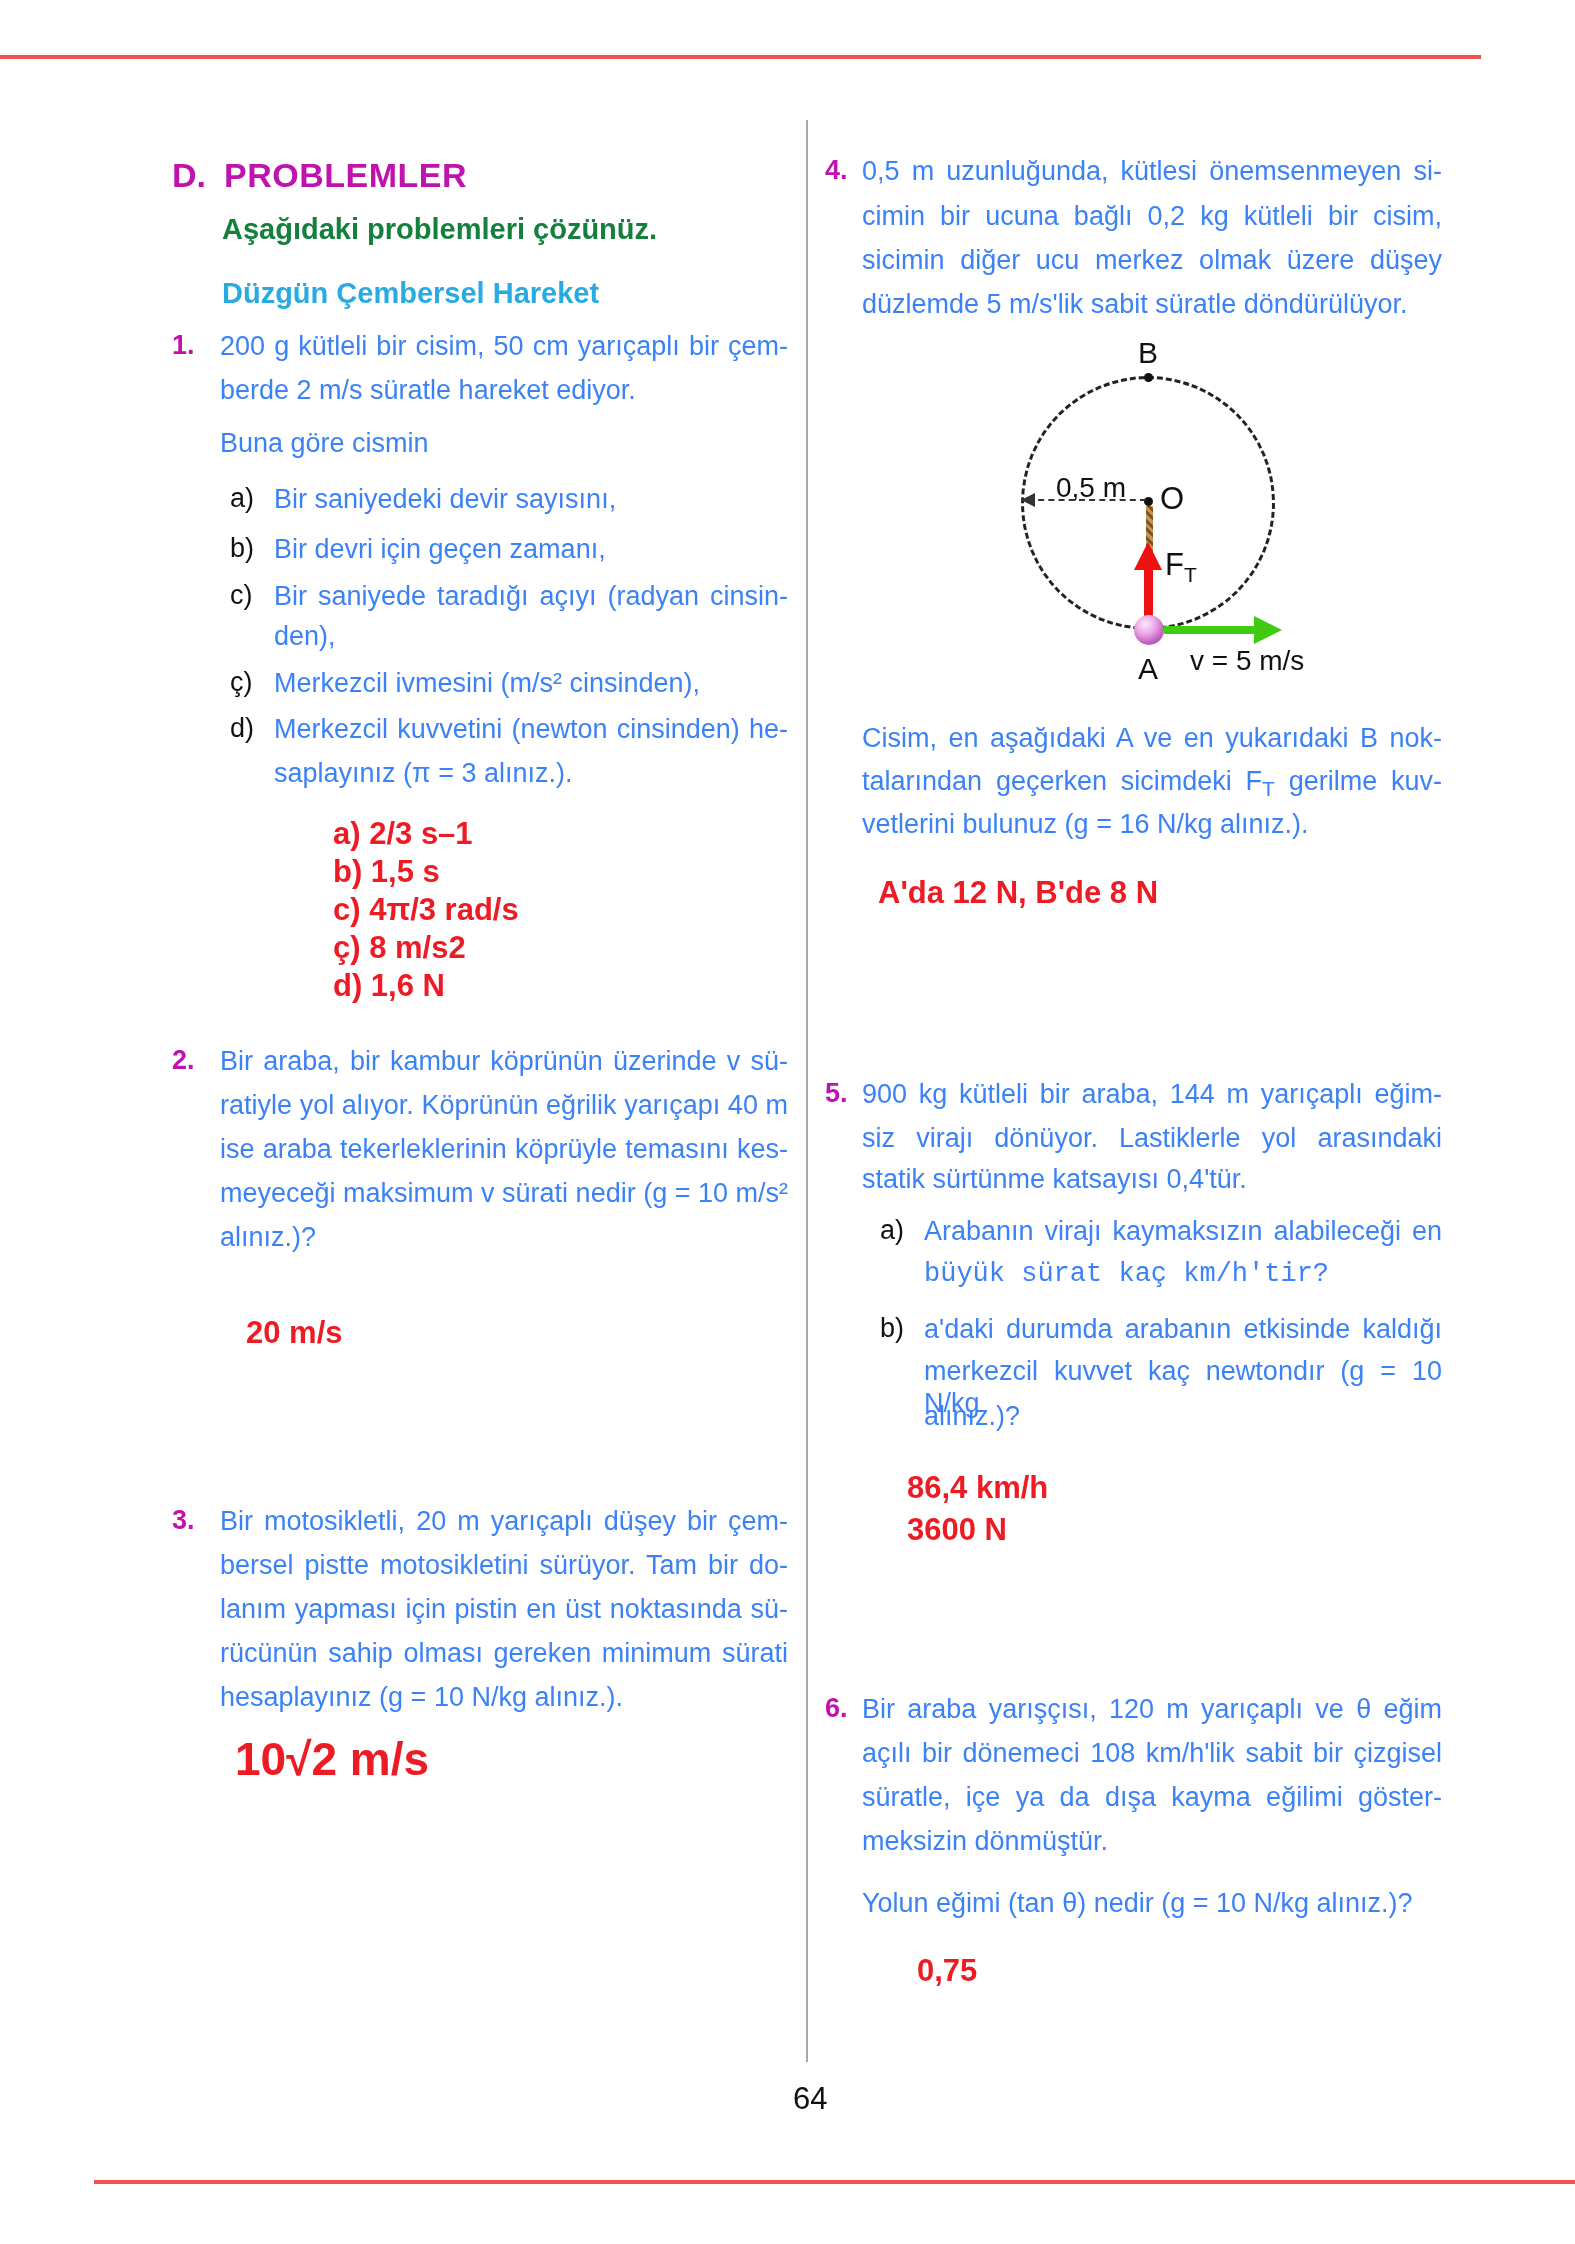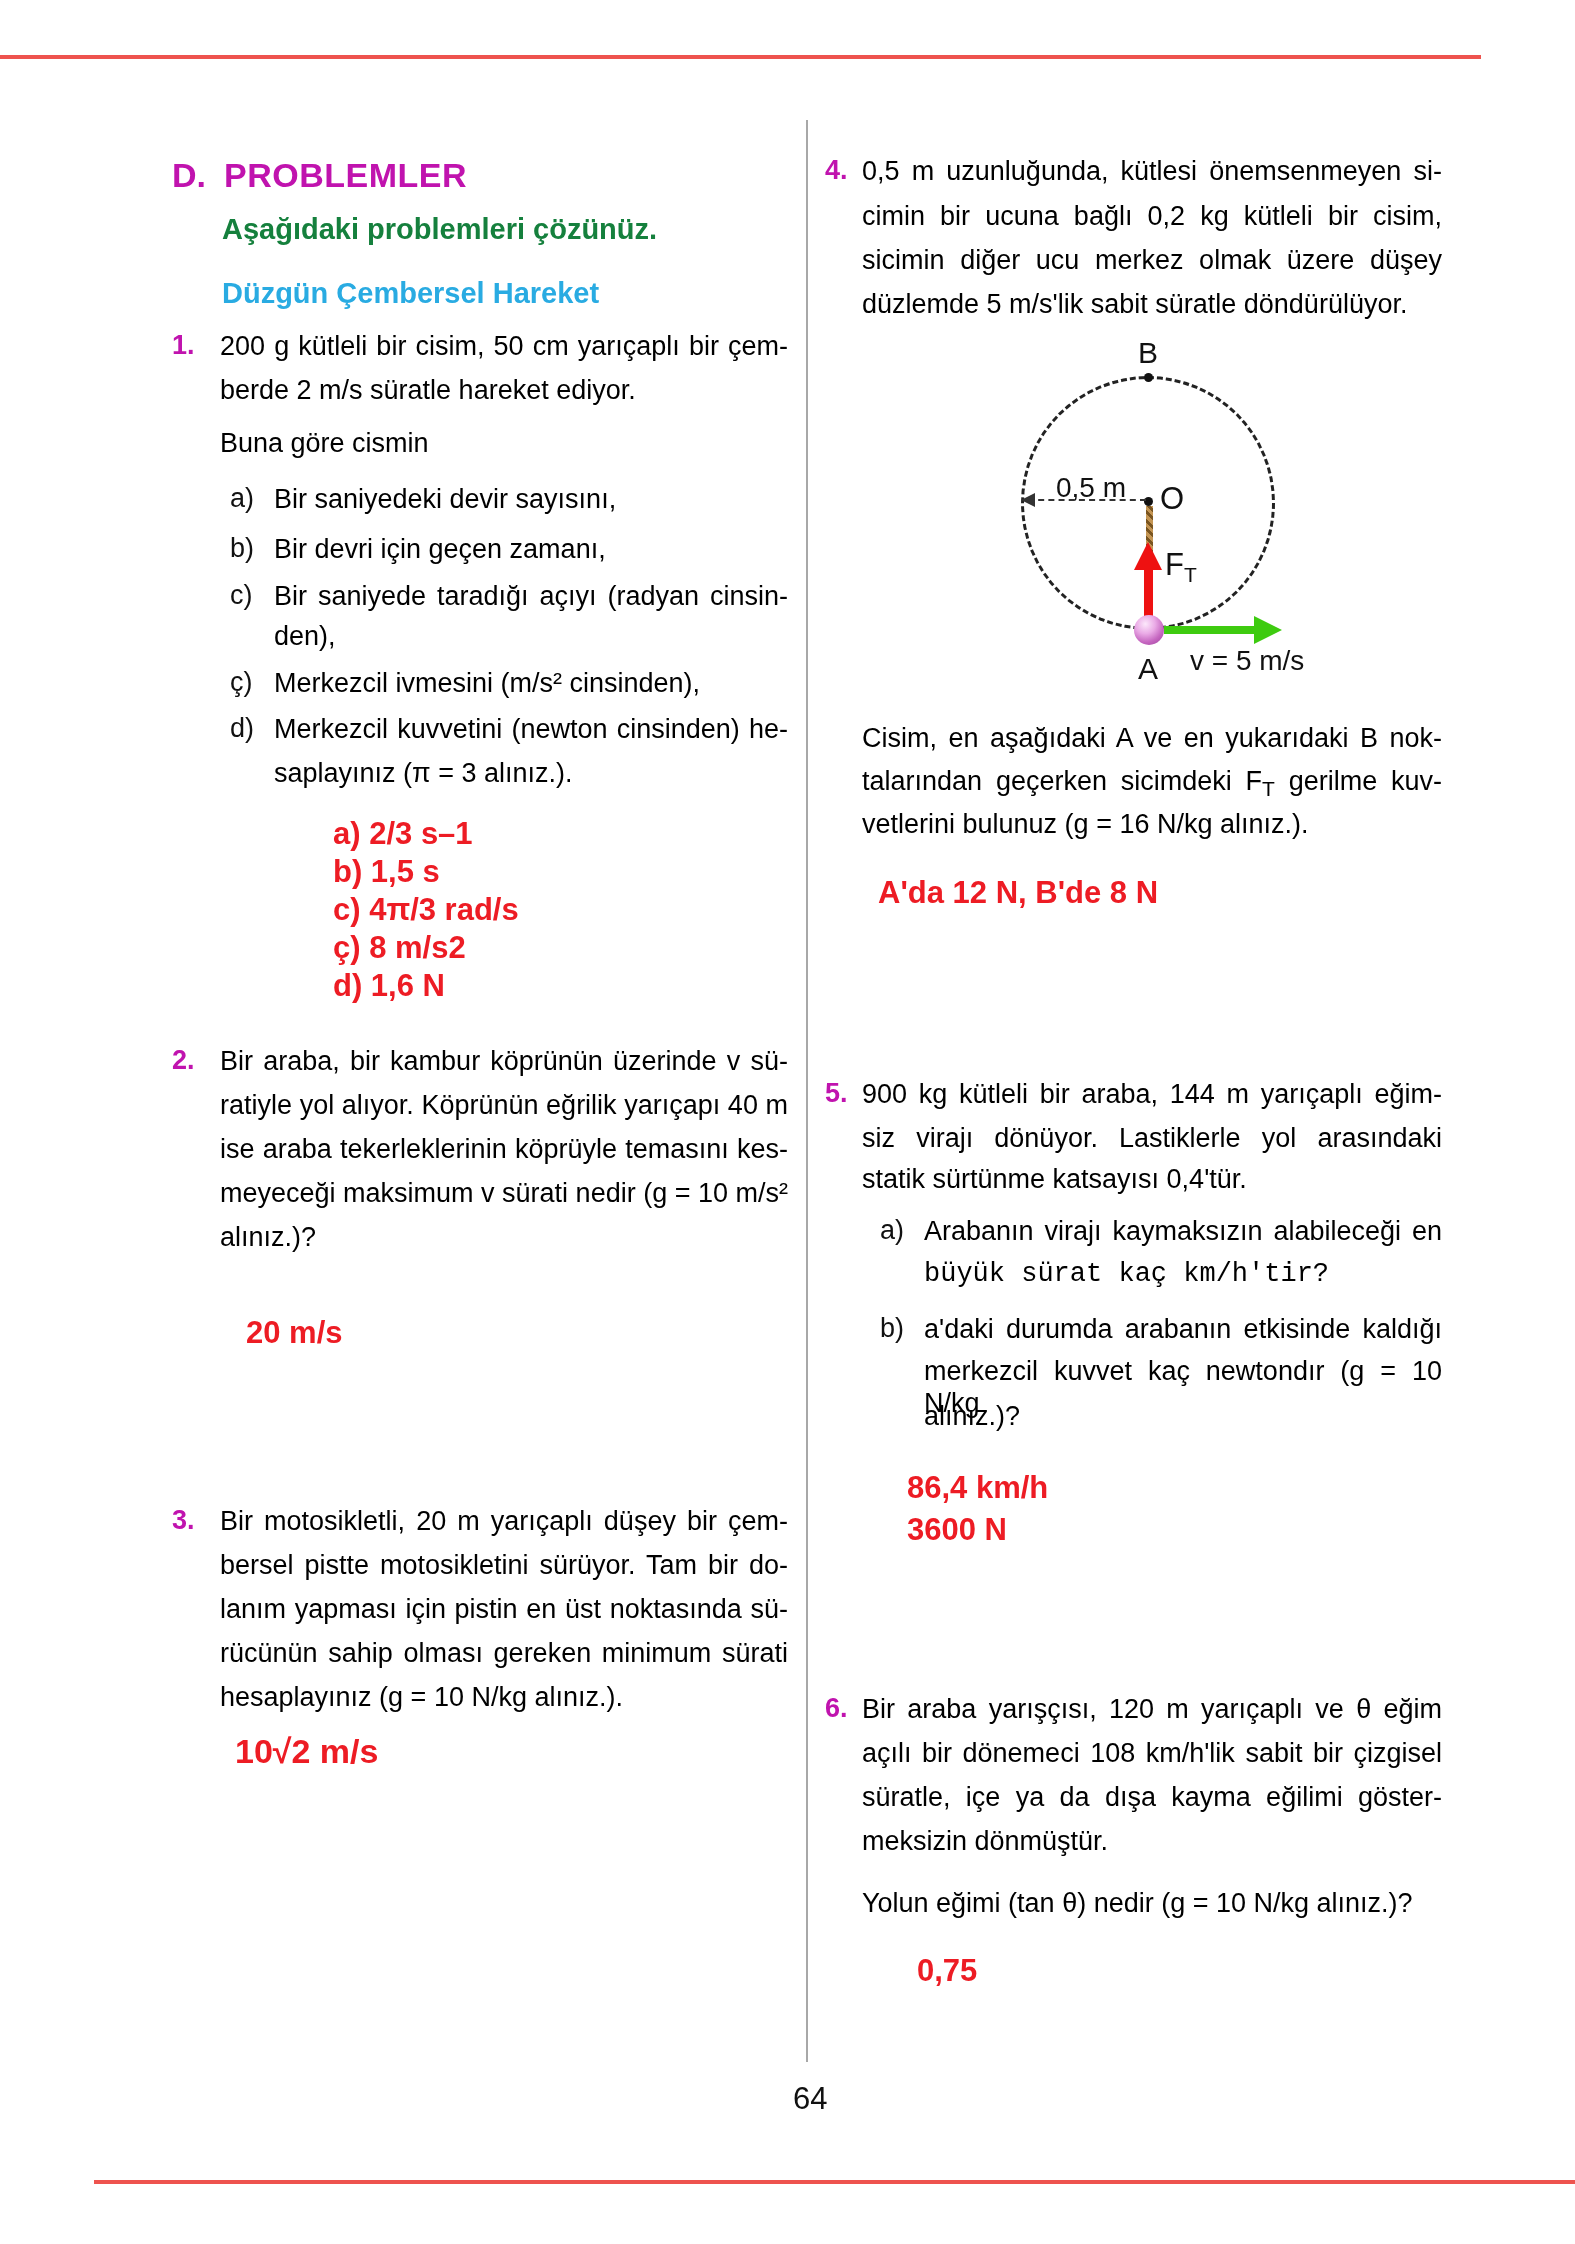--- a/index.html
+++ b/index.html
@@ -1,25 +1,25 @@
 <!DOCTYPE html>
 <html><head>
 <meta charset="utf-8">
 <style>
   html,body { margin:0; padding:0; background:#ffffff; }
   #page {
     position:relative; width:1575px; height:2244px; background:#ffffff;
     font-family:"Liberation Sans", sans-serif; color:#111; overflow:hidden;
   }
-  .ln  { position:absolute; font-size:27px; line-height:1.2; color:#000000; white-space:nowrap; }
+  .ln  { position:absolute; font-size:27px; line-height:1.2; color:#3b82f6; white-space:nowrap; }
   .j   { white-space:normal; text-align:justify; text-align-last:justify; }
   .num { position:absolute; font-size:27px; font-weight:bold; color:#c013ae; }
   .marker { position:absolute; font-size:27px; color:#111; }
   .ans { position:absolute; font-size:31px; font-weight:bold; color:#ed1c24; white-space:nowrap; }
-  .ans-big { position:absolute; font-size:34px; font-weight:bold; color:#ed1c24; white-space:nowrap; }
+  .ans-big { position:absolute; font-size:46px; font-weight:bold; color:#ed1c24; white-space:nowrap; }
   .hdr-letter { position:absolute; font-size:34px; font-weight:bold; color:#c013ae; }
   .hdr-title  { position:absolute; font-size:34px; font-weight:bold; color:#c013ae; letter-spacing:0.5px; }
   .hdr-instruction { position:absolute; font-size:29px; font-weight:bold; color:#15803d; }
   .hdr-topic { position:absolute; font-size:29px; font-weight:bold; color:#29abe2; }
   .rule { position:absolute; height:4px; background:#ee534e; }
   .divider { position:absolute; left:806px; top:120px; width:2px; height:1942px; background:#a8a8a8; }
   .pagenum { position:absolute; font-size:31px; color:#111; }
 
   
   .circle { position:absolute; left:1021px; top:376px; width:254px; height:254px;

